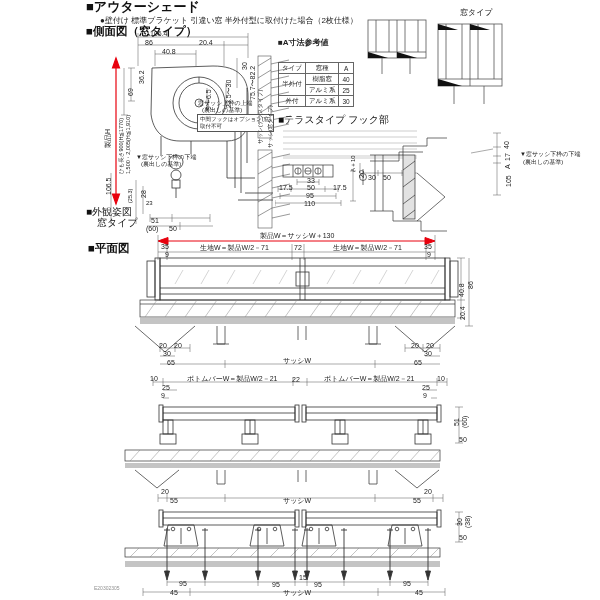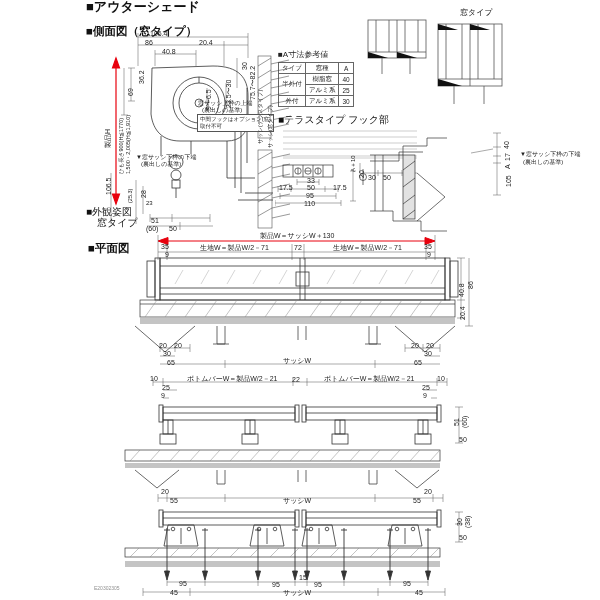--- a/index.html
+++ b/index.html
@@ -18,20 +18,21 @@
   .note-box span{display:block;font-size:5.5px;line-height:1.25;white-space:nowrap}
   table.ref{position:absolute;left:278px;top:62px;border-collapse:collapse;font-size:6.5px;color:#222}
   table.ref td{border:0.7px solid #666;padding:0 3px;height:11px;text-align:center;background:#fff}
 </style>
 </head>
 <body>
 
 <div id="page">
 
   <div class="lbl t13b" style="left:86px;top:0px">■アウターシェード</div>
+  <div class="lbl t8" style="left:100px;top:17px">●壁付け 標準ブラケット 引違い窓 半外付型に取付けた場合（2枚仕様）</div>
   <div class="lbl t11b" style="left:86px;top:26px">■側面図（窓タイプ）</div>
   <div class="lbl t8" style="left:460px;top:9px">窓タイプ</div>
 
   <svg style="left:362px;top:0" width="178" height="108" viewBox="0 0 178 108">
     <g stroke="#555" stroke-width="0.8" fill="none">
       <rect x="6" y="20" width="58" height="38"></rect>
       <line x1="35" y1="20" x2="35" y2="58"></line>
       <line x1="6" y1="52" x2="64" y2="52"></line>
       <line x1="20" y1="58" x2="20" y2="74"></line>
         <line x1="48" y1="58" x2="48" y2="74"></line>
@@ -51,21 +52,21 @@
     </g>
     <g fill="#111" stroke="none">
       <polygon points="6,52 26,58 6,58"></polygon>
       <polygon points="35,52 55,58 35,58"></polygon>
       <polygon points="76,24 96,30 76,30"></polygon>
       <polygon points="108,24 128,30 108,30"></polygon>
       <polygon points="76,79 100,86 76,86"></polygon>
     </g>
   </svg>
 
-  <div class="lbl t8" style="left:278px;top:51px;font-weight:normal">■A寸法参考値</div>
+  <div class="lbl t8" style="left:278px;top:39px;font-weight:bold">■A寸法参考値</div>
   <table class="ref">
     <tbody>
         <tr>
       <td>タイプ</td>
       <td>窓種</td>
       <td>A</td>
     </tr>
     <tr>
       <td rowspan="2">半外付</td>
       <td>樹脂窓</td>

